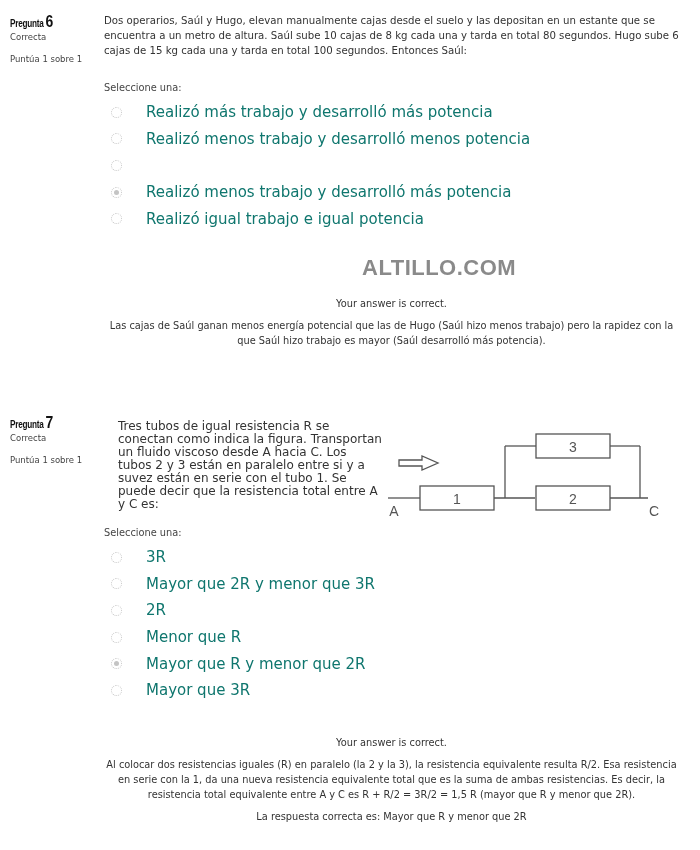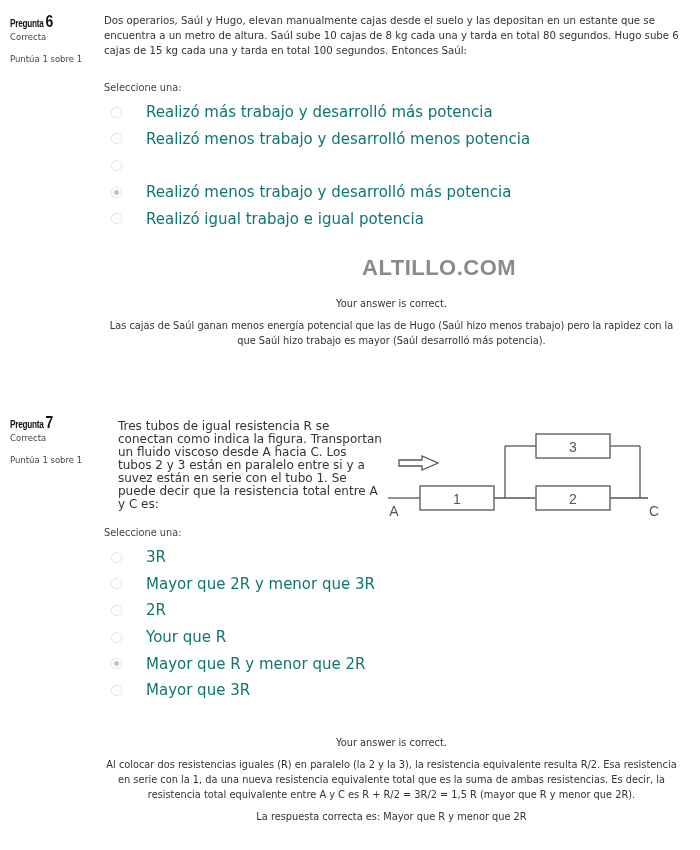--- a/index.html
+++ b/index.html
@@ -116,21 +116,21 @@
     <div class="opt">
       <span class="radio"></span>
       <span class="opt-label">Mayor que 2R y menor que 3R</span>
     </div>
     <div class="opt">
       <span class="radio"></span>
       <span class="opt-label">2R</span>
     </div>
     <div class="opt">
       <span class="radio"></span>
-      <span class="opt-label">Your que R</span>
+      <span class="opt-label">Menor que R</span>
     </div>
     <div class="opt">
       <span class="radio checked"></span>
       <span class="opt-label">Mayor que R y menor que 2R</span>
     </div>
     <div class="opt">
       <span class="radio"></span>
       <span class="opt-label">Mayor que 3R</span>
     </div>
   </div>

